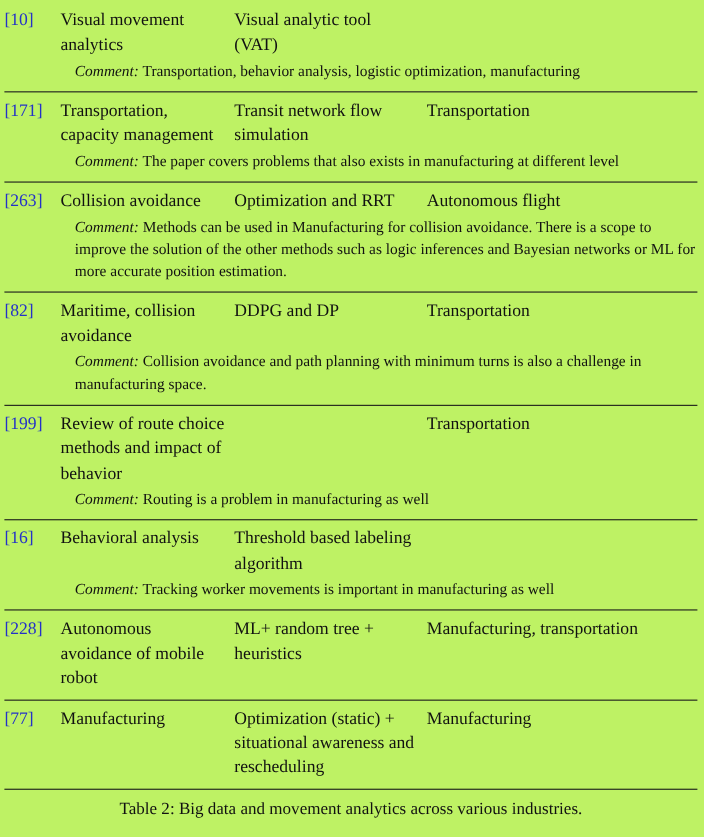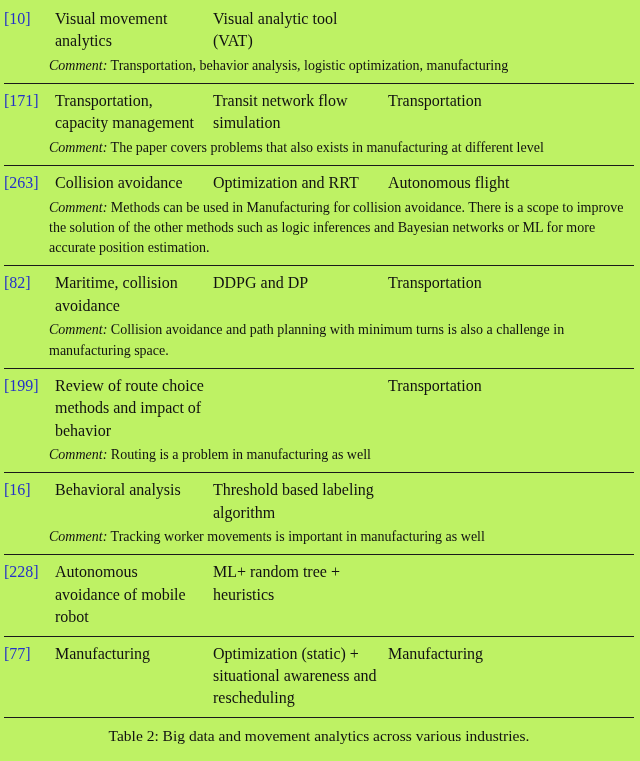--- a/index.html
+++ b/index.html
@@ -43,21 +43,21 @@
     width: 175px;
     flex: 0 0 175px;
     padding-right: 10px;
     box-sizing: border-box;
   }
   .cell-industry {
     flex: 1 1 auto;
     padding-right: 2px;
   }
   .comment-row {
-    margin-left: 45px;
+    margin-left: 64px;
     margin-top: 3px;
     font-size: 14px;
     line-height: 1.45;
   }
   .comment-label {
     font-style: italic;
   }
   .caption {
     text-align: center;
     font-size: 15.5px;
@@ -147,20 +147,21 @@
       <span class="comment-label">Comment:</span>
       <span>Tracking worker movements is important in manufacturing as well</span>
     </div>
   </div>
 
   <div class="row-group">
     <div class="main-row">
       <span class="cell-ref">[228]</span>
       <span class="cell-topic">Autonomous avoidance of mobile robot</span>
       <span class="cell-method">ML+ random tree + heuristics</span>
+      <span class="cell-industry">Manufacturing, transportation</span>
     </div>
   </div>
 
   <div class="row-group">
     <div class="main-row">
       <span class="cell-ref">[77]</span>
       <span class="cell-topic">Manufacturing</span>
       <span class="cell-method">Optimization (static) + situational awareness and rescheduling</span>
       <span class="cell-industry">Manufacturing</span>
     </div>

